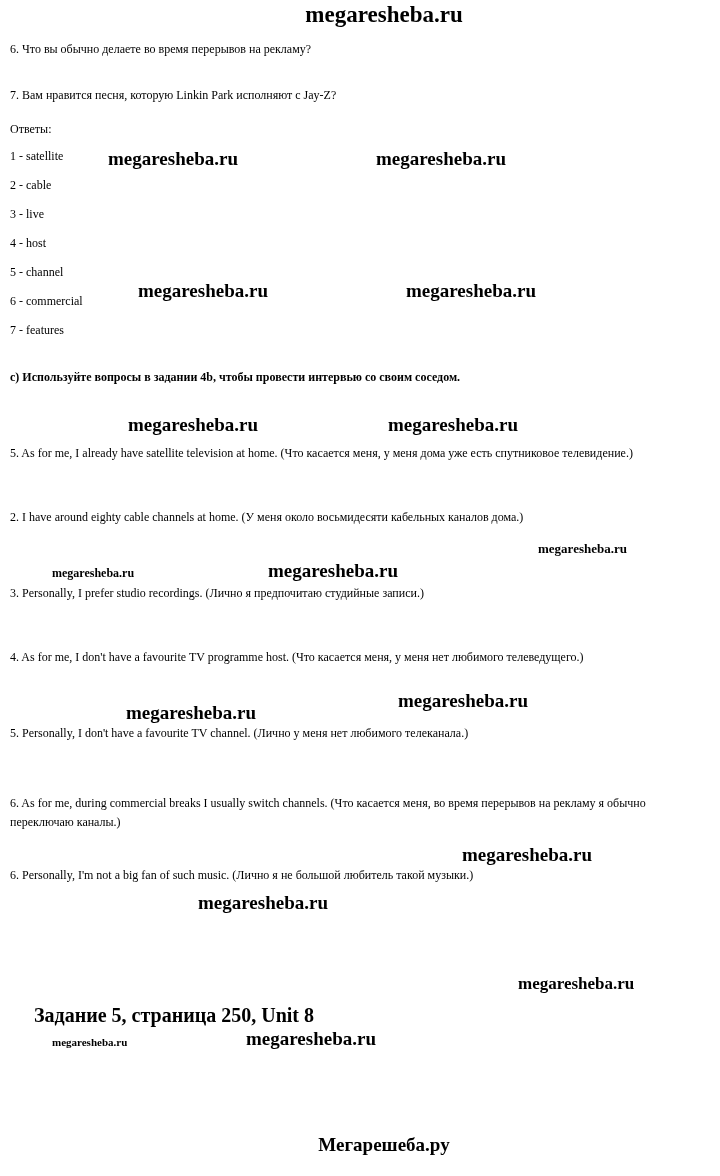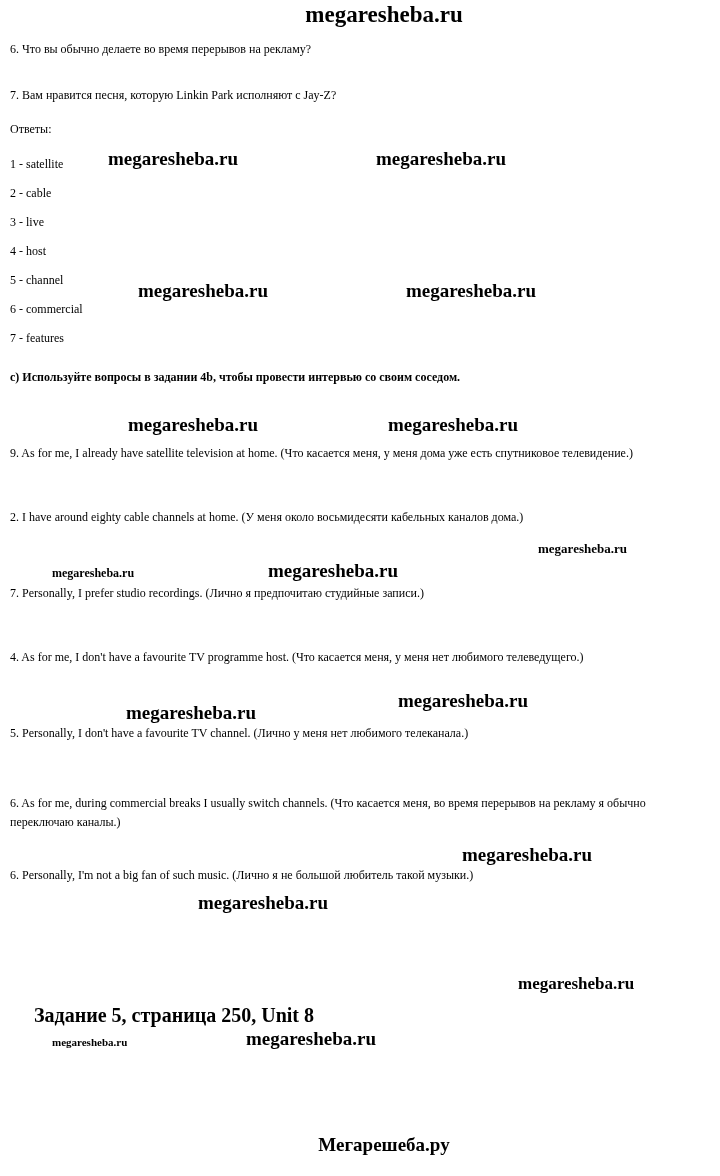--- a/index.html
+++ b/index.html
@@ -66,48 +66,48 @@
 
 <div id="page">
 
   <div class="site-header center-x">megaresheba.ru</div>
 
   <div class="txt" style="top:40px;">6. Что вы обычно делаете во время перерывов на рекламу?</div>
   <div class="txt" style="top:86px;">7. Вам нравится песня, которую Linkin Park исполняют с Jay-Z?</div>
 
   <div class="txt" style="top:120px;">Ответы:</div>
 
-  <div class="txt answers-list" style="top:150px;font-family:Liberation Serif, serif;">
+  <div class="txt answers-list" style="top:142px;font-family:Liberation Serif, serif;">
     <div>1 - satellite</div>
     <div>2 - cable</div>
     <div>3 - live</div>
     <div>4 - host</div>
     <div>5 - channel</div>
     <div>6 - commercial</div>
     <div>7 - features</div>
   </div>
 
   <div class="wm wm-19" style="top:148px; left:108px;">megaresheba.ru</div>
   <div class="wm wm-19" style="top:148px; left:376px;">megaresheba.ru</div>
   <div class="wm wm-19" style="top:280px; left:138px;">megaresheba.ru</div>
   <div class="wm wm-19" style="top:280px; left:406px;">megaresheba.ru</div>
 
   <div class="txt bold" style="top:368px;">с) Используйте вопросы в задании 4b, чтобы провести интервью со своим соседом.</div>
 
   <div class="wm wm-19" style="top:414px; left:128px;">megaresheba.ru</div>
   <div class="wm wm-19" style="top:414px; left:388px;">megaresheba.ru</div>
 
-  <div class="txt" style="top:444px;">9. As for me, I already have satellite television at home. (Что касается меня, у меня дома уже есть спутниковое телевидение.)</div>
+  <div class="txt" style="top:444px;">5. As for me, I already have satellite television at home. (Что касается меня, у меня дома уже есть спутниковое телевидение.)</div>
   <div class="txt" style="top:508px;">2. I have around eighty cable channels at home. (У меня около восьмидесяти кабельных каналов дома.)</div>
 
   <div class="wm wm-13" style="top:541px; left:538px;">megaresheba.ru</div>
   <div class="wm wm-12" style="top:566px; left:52px;">megaresheba.ru</div>
   <div class="wm wm-19" style="top:560px; left:268px;">megaresheba.ru</div>
 
-  <div class="txt" style="top:584px;">7. Personally, I prefer studio recordings. (Лично я предпочитаю студийные записи.)</div>
+  <div class="txt" style="top:584px;">3. Personally, I prefer studio recordings. (Лично я предпочитаю студийные записи.)</div>
   <div class="txt" style="top:648px;">4. As for me, I don't have a favourite TV programme host. (Что касается меня, у меня нет любимого телеведущего.)</div>
 
   <div class="wm wm-19" style="top:690px; left:398px;">megaresheba.ru</div>
   <div class="wm wm-19" style="top:702px; left:126px;">megaresheba.ru</div>
 
   <div class="txt" style="top:724px;">5. Personally, I don't have a favourite TV channel. (Лично у меня нет любимого телеканала.)</div>
   <div class="txt" style="top:794px;">6. As for me, during commercial breaks I usually switch channels. (Что касается меня, во время перерывов на рекламу я обычно переключаю каналы.)</div>
 
   <div class="wm wm-19" style="top:844px; left:462px;">megaresheba.ru</div>
 

